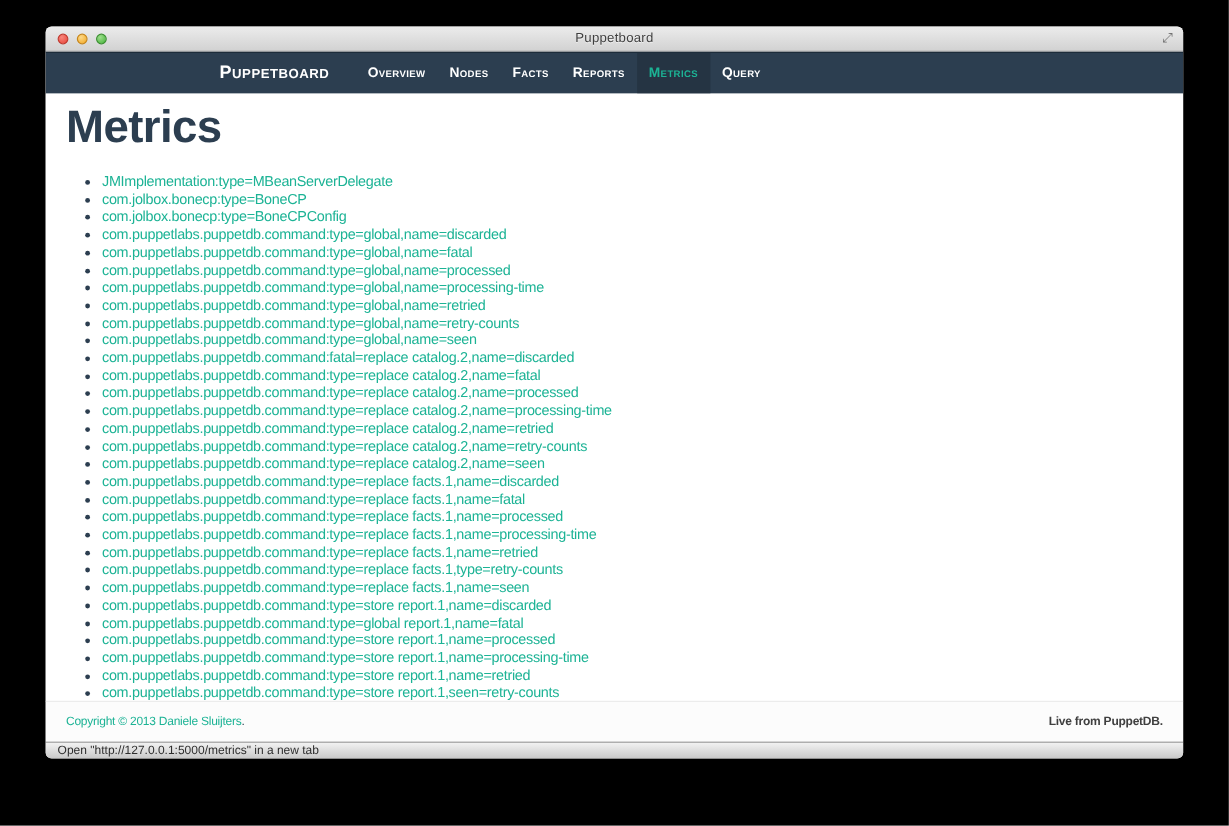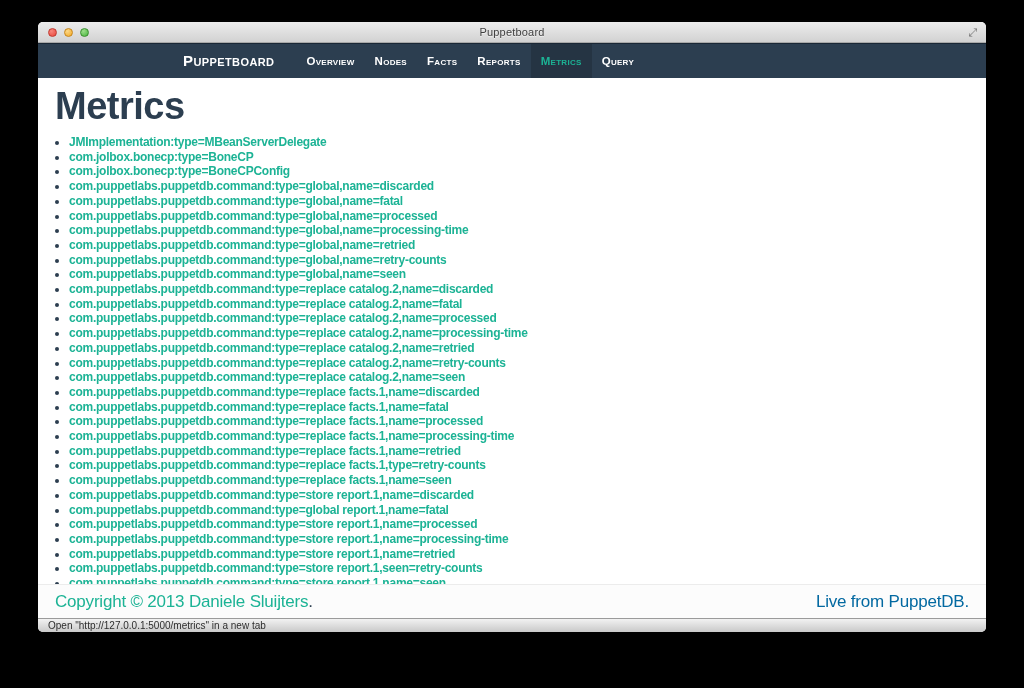--- a/index.html
+++ b/index.html
@@ -70,45 +70,44 @@
   .content{
     flex:1 1 auto;background:#fff;overflow:hidden;
     padding:4px 17px 0 17px;box-sizing:border-box;
   }
   h1.page-title{
     margin:2px 0 7px 0;
     font-size:38px;line-height:44px;font-weight:700;
     color:#2c3e50;letter-spacing:-0.5px;
   }
   ul.metrics-list{
-    margin:0;padding:0 0 0 14px;
+    margin:16px;padding:0 0 0 14px;
     list-style:disc outside;
-    font-weight:bold;
   }
   ul.metrics-list li{
     font-size:12px;line-height:14.7px;letter-spacing:-0.25px;
     color:#2c3e50;
   }
   ul.metrics-list li a{
     color:#1cb395;text-decoration:none;cursor:pointer;
   }
   
   .footer{
     flex:0 0 34px;height:34px;
     background:#fcfcfc;
     border-top:1px solid #ececec;
     box-sizing:border-box;
     display:flex;align-items:center;justify-content:space-between;
     padding:16px 17px;
-    font-size:17px;letter-spacing:-0.2px;
+    font-size:10px;letter-spacing:-0.2px;
   }
   .copyright{color:#1cb395;}
   .copyright a{color:#1cb395;text-decoration:none;cursor:pointer;}
   .copyright .dot{color:#2c3e50;}
-  .live-from{color:#0369a1;}
+  .live-from{color:#404040;font-weight:bold;}
   
   .statusbar{
     flex:0 0 14px;height:14px;
     background:linear-gradient(#f2f2f2,#c9c9c9);
     border-top:1px solid #9b9b9b;
     box-sizing:border-box;
     display:flex;align-items:center;
     padding-left:10px;
     font-size:10px;color:#2e2e2e;
   }
@@ -146,21 +145,21 @@
         <li><a>JMImplementation:type=MBeanServerDelegate</a></li>
         <li><a>com.jolbox.bonecp:type=BoneCP</a></li>
         <li><a>com.jolbox.bonecp:type=BoneCPConfig</a></li>
         <li><a>com.puppetlabs.puppetdb.command:type=global,name=discarded</a></li>
         <li><a>com.puppetlabs.puppetdb.command:type=global,name=fatal</a></li>
         <li><a>com.puppetlabs.puppetdb.command:type=global,name=processed</a></li>
         <li><a>com.puppetlabs.puppetdb.command:type=global,name=processing-time</a></li>
         <li><a>com.puppetlabs.puppetdb.command:type=global,name=retried</a></li>
         <li><a>com.puppetlabs.puppetdb.command:type=global,name=retry-counts</a></li>
         <li><a>com.puppetlabs.puppetdb.command:type=global,name=seen</a></li>
-        <li><a>com.puppetlabs.puppetdb.command:type=replace catalog.2,name=discarded</a></li>
+        <li><a>com.puppetlabs.puppetdb.command:fatal=replace catalog.2,name=discarded</a></li>
         <li><a>com.puppetlabs.puppetdb.command:type=replace catalog.2,name=fatal</a></li>
         <li><a>com.puppetlabs.puppetdb.command:type=replace catalog.2,name=processed</a></li>
         <li><a>com.puppetlabs.puppetdb.command:type=replace catalog.2,name=processing-time</a></li>
         <li><a>com.puppetlabs.puppetdb.command:type=replace catalog.2,name=retried</a></li>
         <li><a>com.puppetlabs.puppetdb.command:type=replace catalog.2,name=retry-counts</a></li>
         <li><a>com.puppetlabs.puppetdb.command:type=replace catalog.2,name=seen</a></li>
         <li><a>com.puppetlabs.puppetdb.command:type=replace facts.1,name=discarded</a></li>
         <li><a>com.puppetlabs.puppetdb.command:type=replace facts.1,name=fatal</a></li>
         <li><a>com.puppetlabs.puppetdb.command:type=replace facts.1,name=processed</a></li>
         <li><a>com.puppetlabs.puppetdb.command:type=replace facts.1,name=processing-time</a></li>

